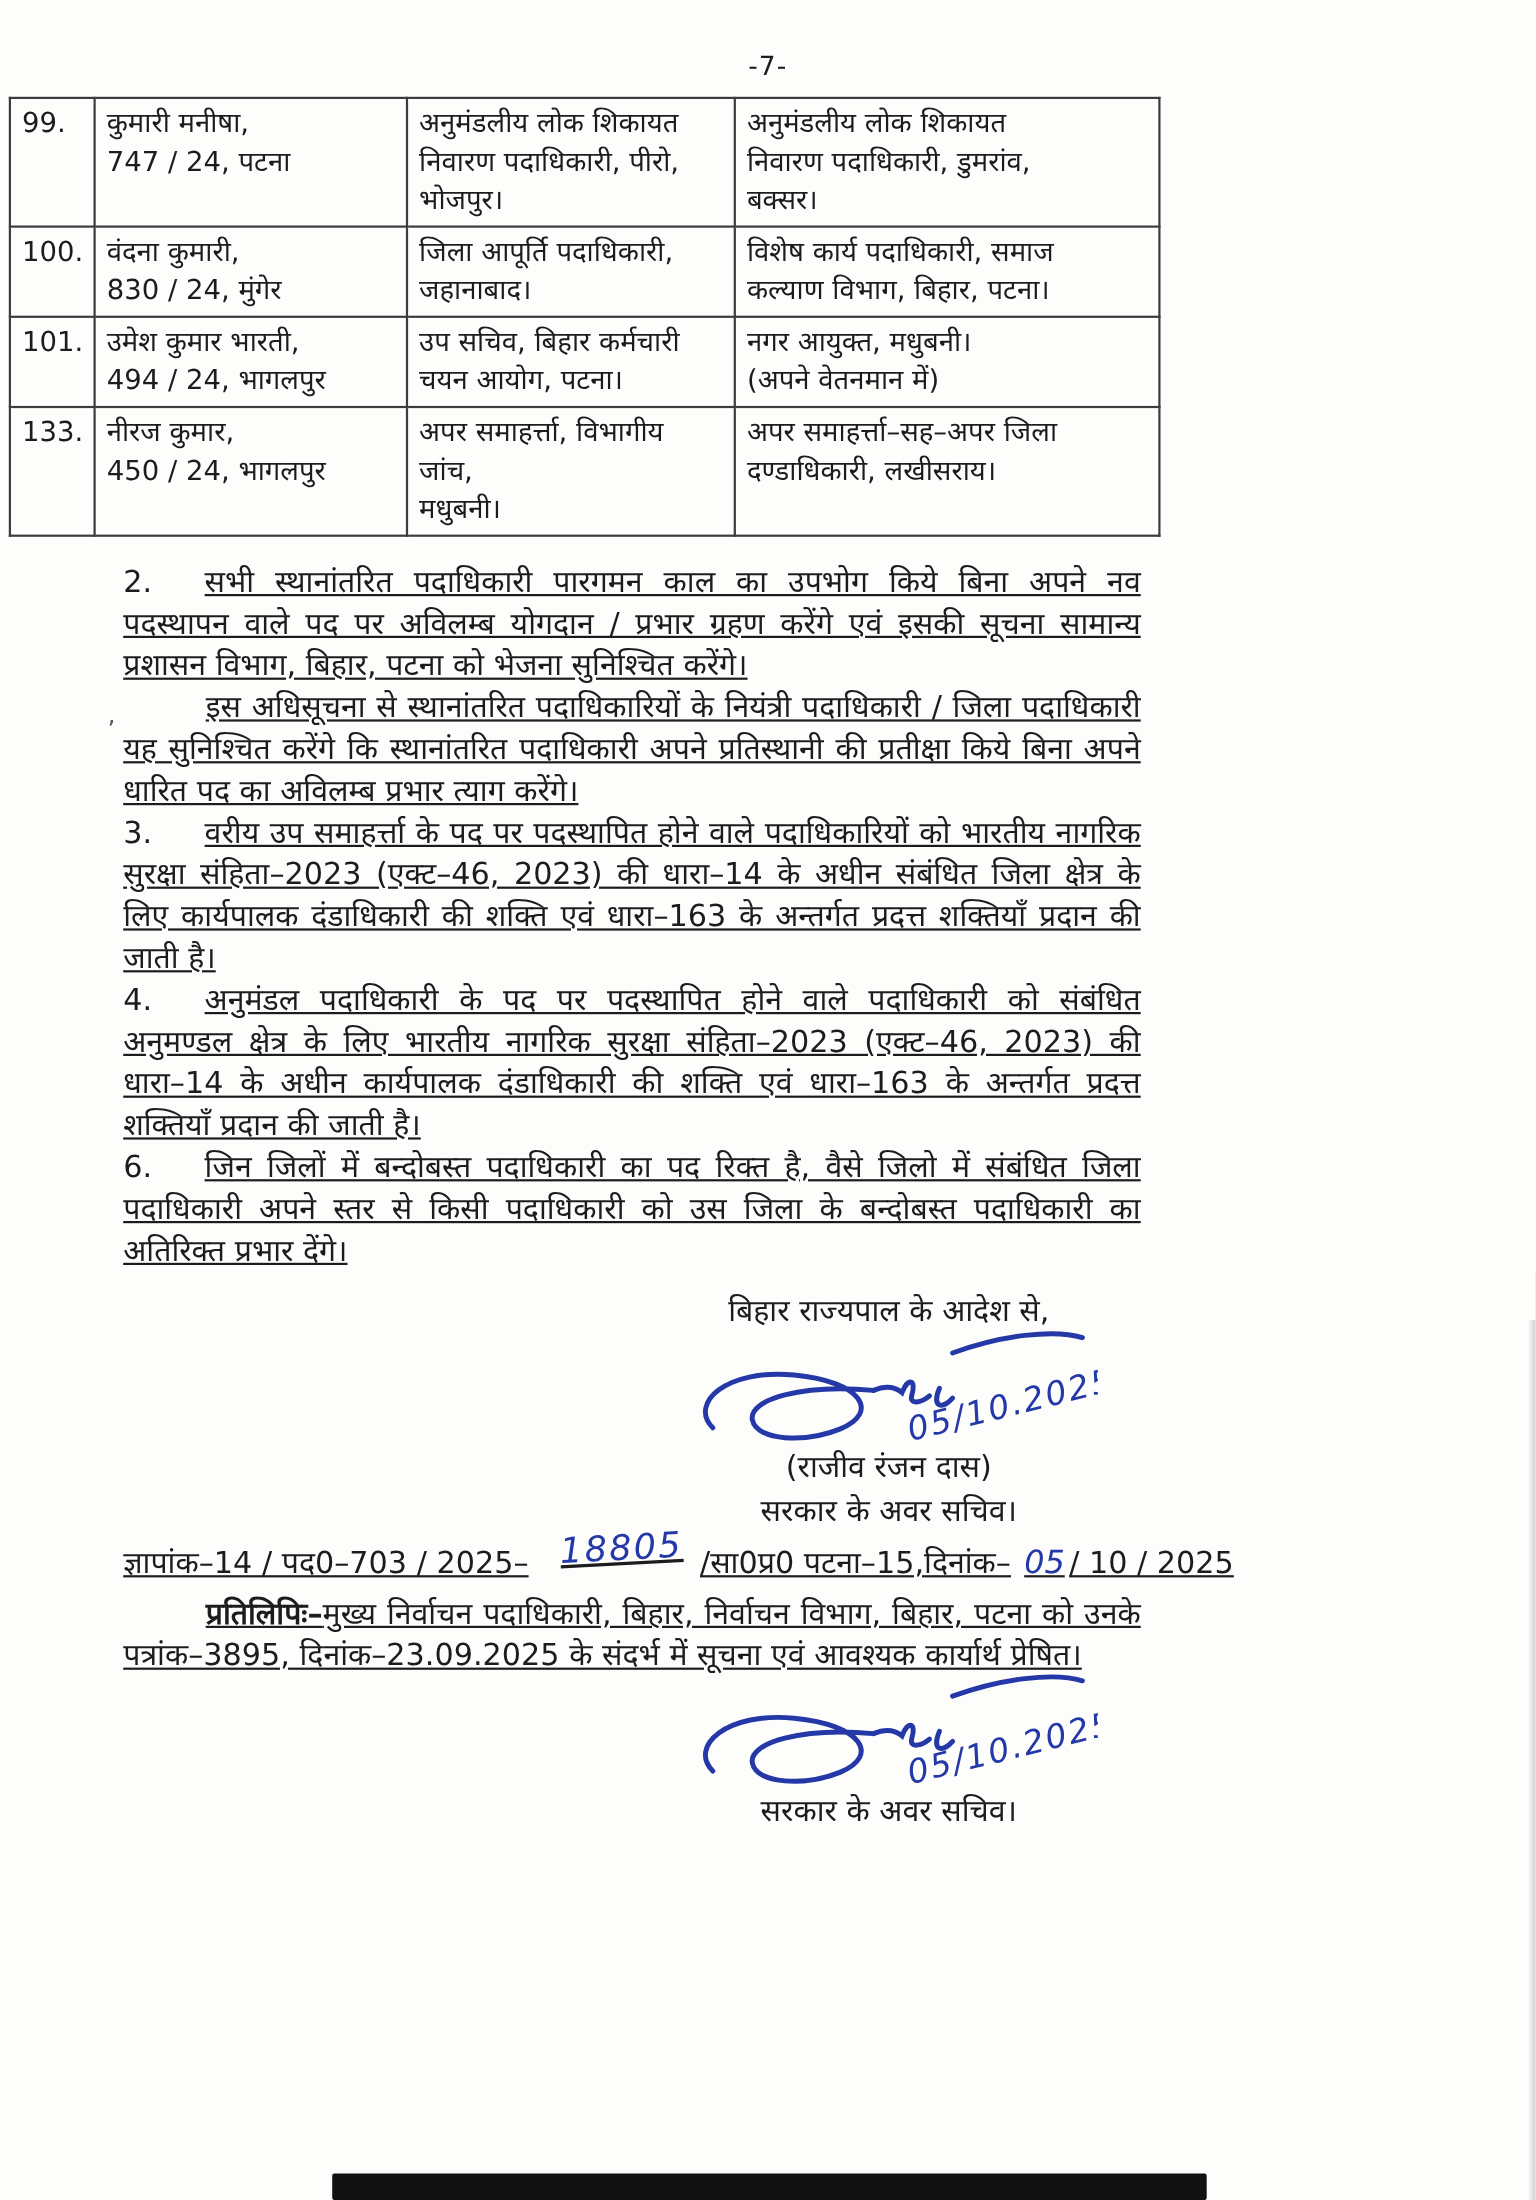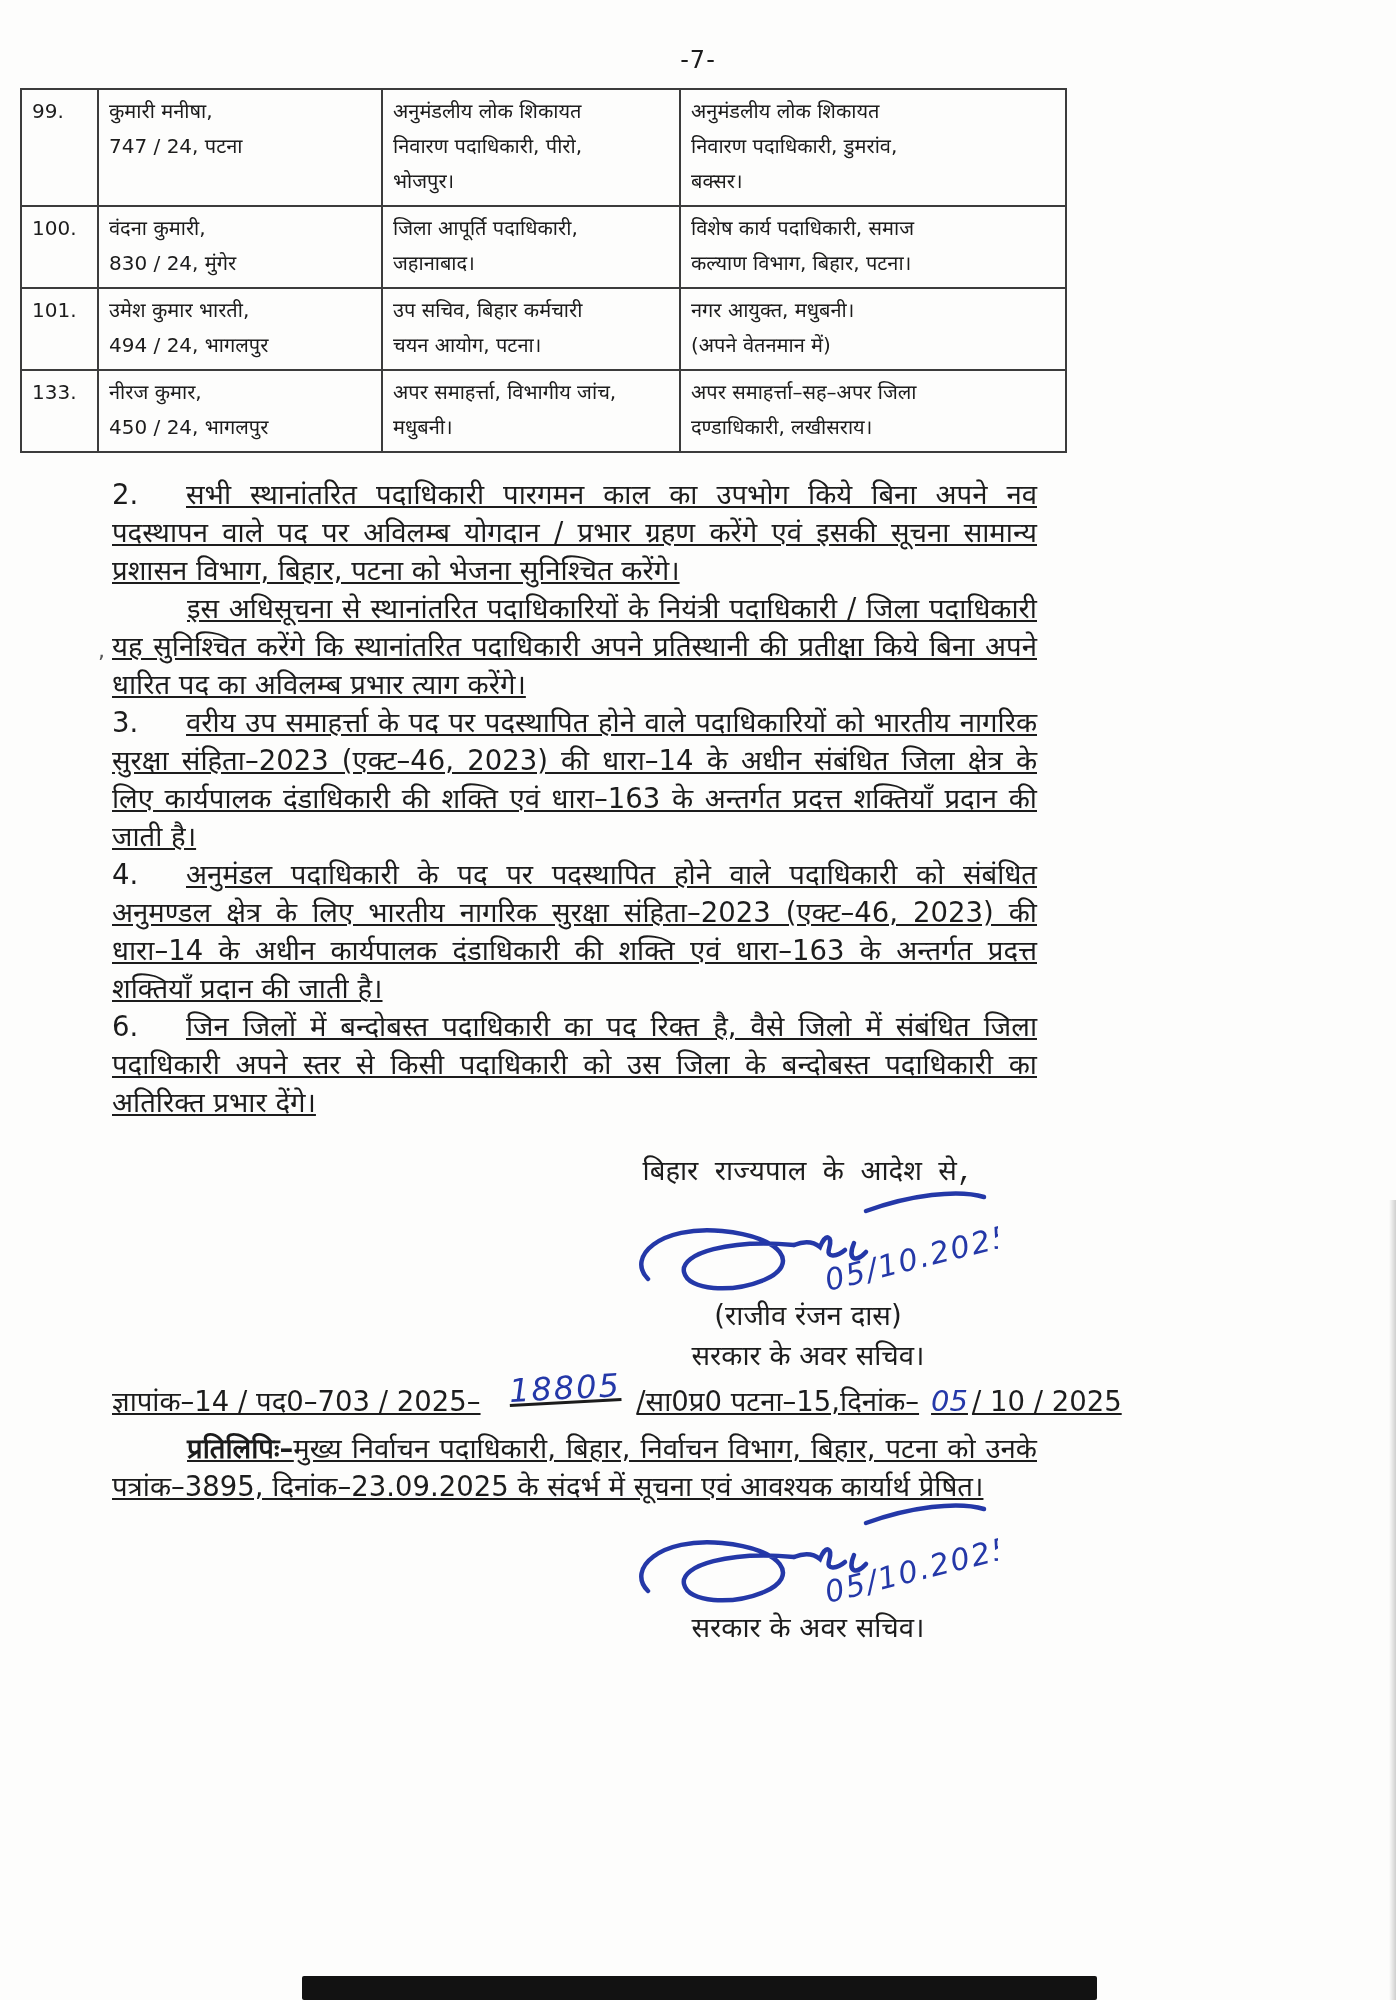--- a/index.html
+++ b/index.html
@@ -18,24 +18,24 @@
     font-size:24px;
     letter-spacing:1px;
   }
   .content{
     width:925px;
     margin-left:112px;
     text-decoration:underline;
   }
   table.xfer{
     border-collapse:collapse;
-    margin:14px 0 0 20px;
+    margin:14px 0 0 8px;
     width:957px;
     table-layout:fixed;
-    font-size:20px;
+    font-size:25px;
     line-height:35px;
     padding-left:32px;
   }
   table.xfer td{
     border:2px solid #3c3c3c;
     vertical-align:top;
     padding:4px 10px 6px 10px;
     white-space:pre-line;
   }
   td.c-sno{width:55px;padding-left:4px;padding-right:2px;text-align:left;}
@@ -54,21 +54,21 @@
     width:74px;
   }
   p.para.indent{text-indent:75px;}
   .sig-block{
     width:460px;
     margin-left:578px;
     text-align:center;
     font-size:27.5px;
     line-height:40px;
   }
-  .sig-block .order-line{margin-top:32px;font-family:Liberation Mono, monospace;}
+  .sig-block .order-line{margin-top:16px;}
   .sig-svg{display:block;margin:-6px auto -14px auto;}
   .hw{color:#2438a8;}
   .memo-line{
     display:flex;
     align-items:baseline;
     justify-content:space-between;
     width:925px;
     font-size:27.5px;
     margin-top:6px;
     white-space:nowrap;

